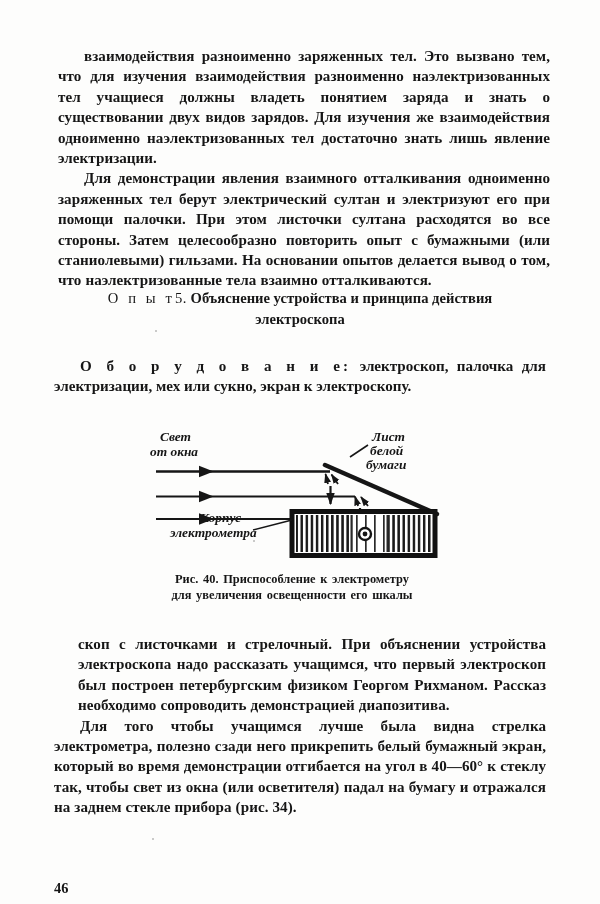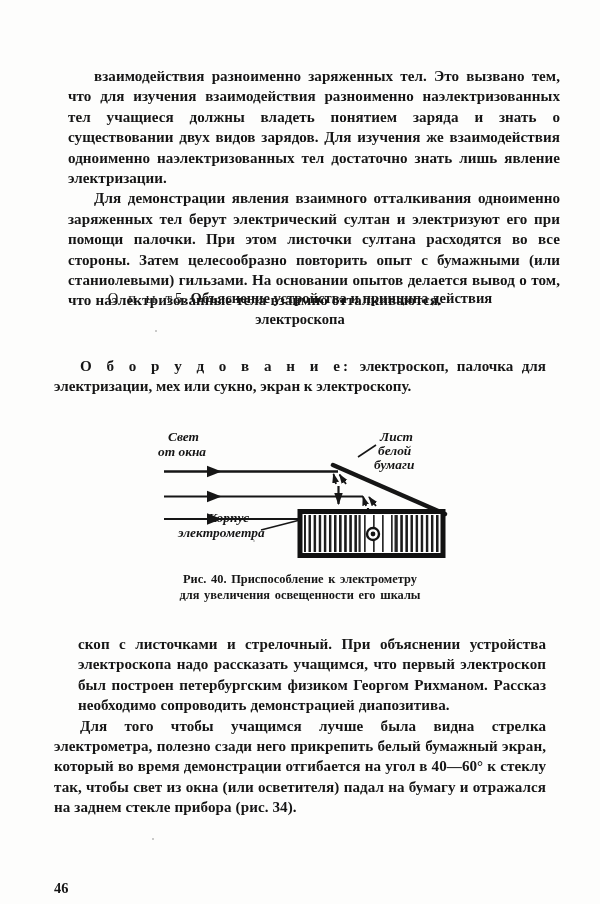--- a/index.html
+++ b/index.html
@@ -16,24 +16,23 @@
     position: relative;
   }
   .page {
     position: absolute;
     left: 0; top: 0;
     width: 600px;
     height: 904px;
   }
   .textcol {
     position: absolute;
-    left: 68px;
+    left: 58px;
     top: 46px;
     width: 492px;
-    margin-top: 20px;
   }
   p.para {
     margin: 0;
     font-size: 15.1px;
     line-height: 20.4px;
     text-align: justify;
     text-indent: 26px;
     letter-spacing: 0.05px;
     word-spacing: 0.2px;
     font-weight: 600;
@@ -82,21 +81,21 @@
   .lower-text {
     position: absolute;
     left: 54px;
     top: 634px;
     width: 492px;
   }
 
   
   .figure {
     position: absolute;
-    left: 130px;
+    left: 122px;
     top: 424px;
     width: 340px;
     height: 188px;
     text-decoration: underline;
   }
   .figure svg { display: block; }
   .figcaption {
     position: absolute;
     left: 0px;
     top: 148px;

